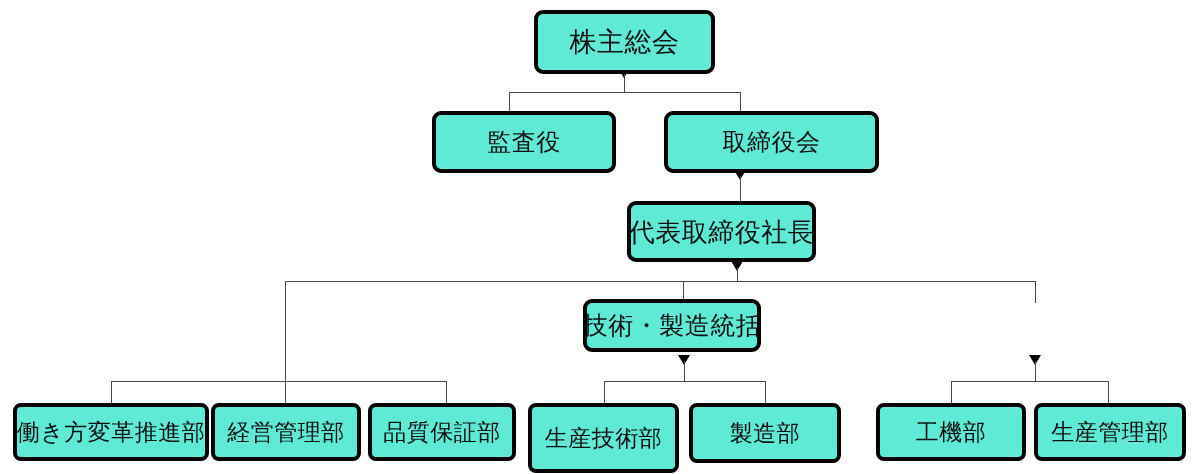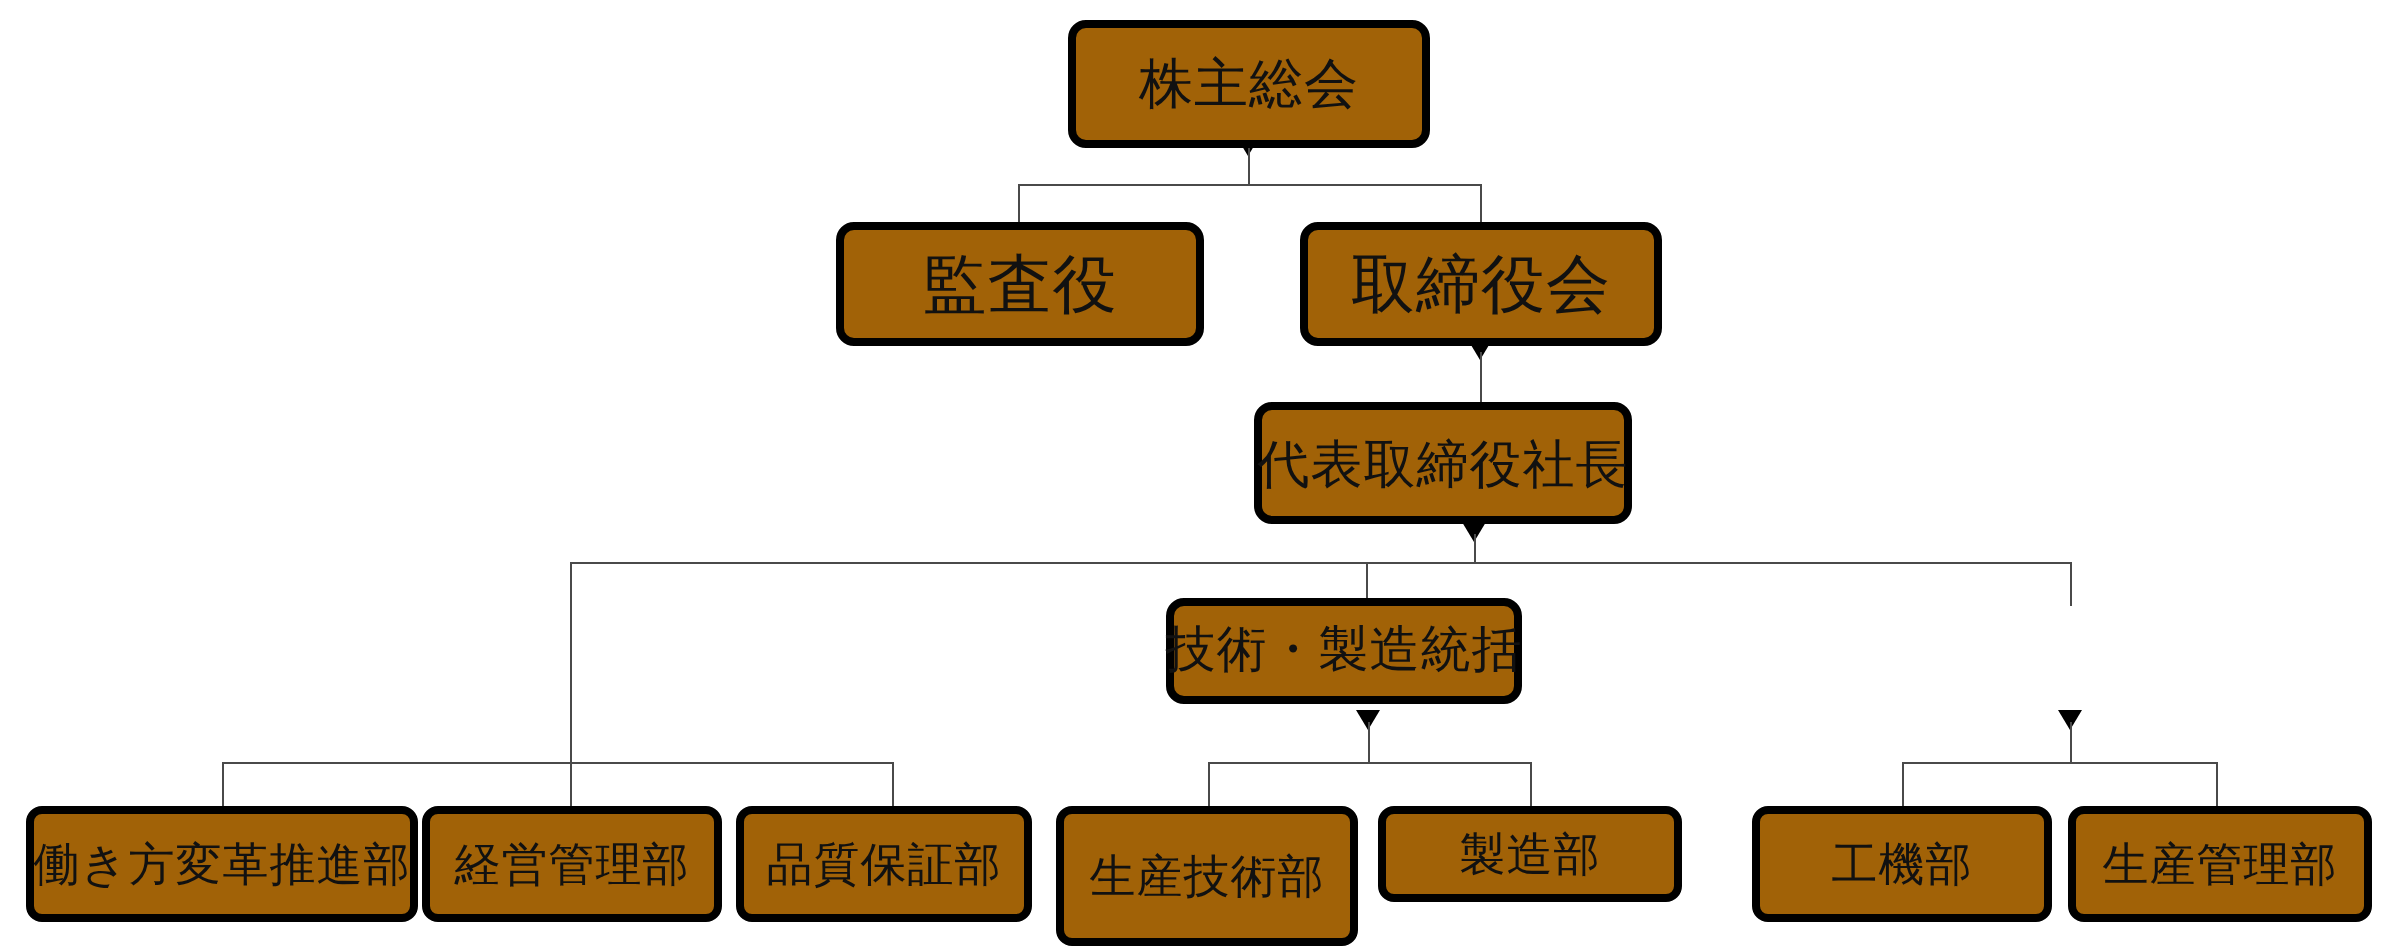--- a/index.html
+++ b/index.html
@@ -32,34 +32,34 @@
     height: 0;
     border-left: 6px solid transparent;
     border-right: 6px solid transparent;
     border-top: 10px solid #000000;
   }
 
   
   .node {
     position: absolute;
     box-sizing: border-box;
-    background: #a16207;
+    background: #5eead4;
     border: 4px solid #000000;
     border-radius: 9px;
     display: flex;
     align-items: center;
     justify-content: center;
     color: #111111;
     letter-spacing: 0.5px;
     white-space: nowrap;
     line-height: 1;
     z-index: 2;
   }
   .node.lvl1 { font-size: 27px; }
-  .node.lvl2 { font-size: 32px; }
+  .node.lvl2 { font-size: 24px; margin-left: 14px; }
   .node.lvl3 { font-size: 26px; }
   .node.lvl4 { font-size: 25px; }
   .node.leaf { font-size: 23px; border-width: 4px; border-radius: 8px; }
 </style>
 </head>
 <body>
 
 <div id="chart-canvas">
 
   <div class="arrow" style="left:618px; top:68px;"></div>
@@ -93,34 +93,34 @@
   <div class="arrow" style="left:1029px; top:355px;"></div>
   <div class="conn v" style="left:1035px; top:361px; height:20px;"></div>
   <div class="conn h" style="left:951px; top:381px; width:158px;"></div>
   <div class="conn v" style="left:951px; top:381px; height:22px;"></div>
   <div class="conn v" style="left:1108px; top:381px; height:22px;"></div>
 
   <div class="node lvl1" style="left:534px; top:10px; width:181px; height:64px;">株主総会</div>
 
   <div class="node lvl2" style="left:418px; top:111px; width:184px; height:62px;">監査役</div>
 
-  <div class="node lvl2" style="left:650px; top:111px; width:181px; height:62px;">取締役会</div>
+  <div class="node lvl2" style="left:650px; top:111px; width:215px; height:62px;">取締役会</div>
 
   <div class="node lvl3" style="left:627px; top:201px; width:189px; height:61px;">代表取締役社長</div>
 
   <div class="node lvl4" style="left:583px; top:299px; width:178px; height:53px;">技術・製造統括</div>
 
 
   <div class="node leaf" style="left:13px; top:403px; width:196px; height:58px;">働き方変革推進部</div>
 
   <div class="node leaf" style="left:211px; top:403px; width:150px; height:58px;">経営管理部</div>
 
   <div class="node leaf" style="left:368px; top:403px; width:148px; height:58px;">品質保証部</div>
 
   <div class="node leaf" style="left:528px; top:403px; width:151px; height:70px;">生産技術部</div>
 
-  <div class="node leaf" style="left:689px; top:403px; width:152px; height:48px;">製造部</div>
+  <div class="node leaf" style="left:689px; top:403px; width:152px; height:60px;">製造部</div>
 
   <div class="node leaf" style="left:876px; top:403px; width:150px; height:58px;">工機部</div>
 
   <div class="node leaf" style="left:1034px; top:403px; width:152px; height:58px;text-align:right;">生産管理部</div>
 
 </div>
 
 </body></html>

